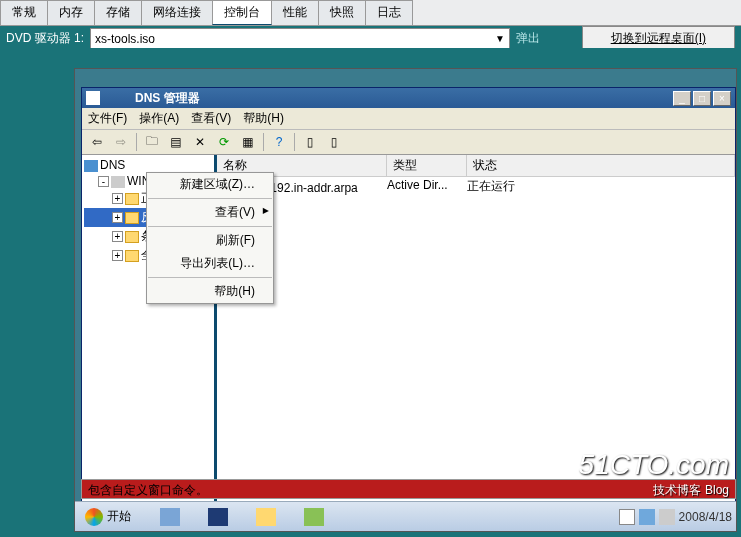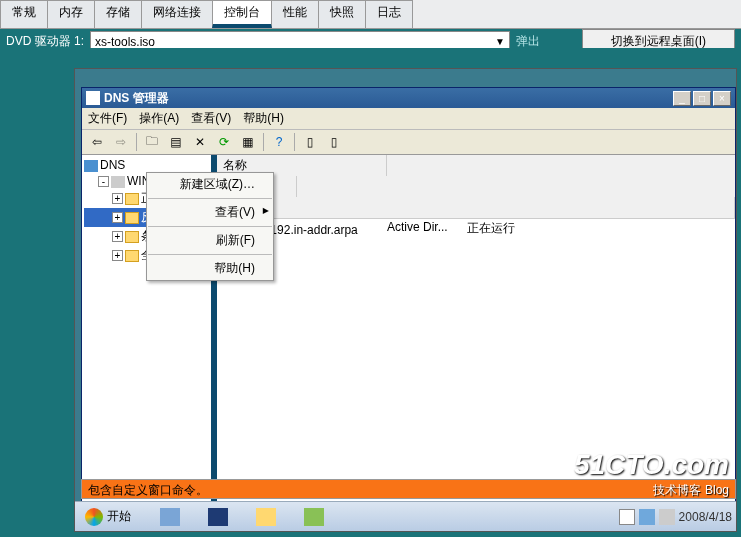--- a/index.html
+++ b/index.html
@@ -1,90 +1,90 @@
 <!DOCTYPE html>
 <html><head>
 <meta charset="utf-8">
 <style>
 * { box-sizing: border-box; margin: 0; padding: 0; font-family: "Microsoft YaHei", SimSun, Arial, sans-serif; font-size: 12px; }
 body { width: 741px; height: 537px; background: #1a7378; overflow: hidden; position: relative; }
 
 
 .outer-tabs { display: flex; background: #ecedee; border-bottom: 1px solid #999; text-align: right; }
 .outer-tab { padding: 3px 11px; border: 1px solid #999; border-bottom: none; background: #e6e9ec; margin-right: -1px; cursor: pointer; }
-.outer-tab.active { background: #fff; border-bottom: 4px solid #0c4a6e; position: relative; z-index: 1; }
+.outer-tab.active { background: #fff; border-bottom: 1px solid #0c4a6e; position: relative; z-index: 1; }
 
 
 .dvd-bar { display: flex; align-items: center; padding: 0 6px; gap: 6px; background: #1a7378; color: #fff; }
 .dvd-select { flex: 0 0 420px; height: 22px; background: #fff; color: #000; border: 1px solid #888; display: flex; align-items: center; padding: 0 4px; justify-content: space-between; }
 .dvd-select .arrow { font-size: 10px; }
 .eject { color: #b8e6e8; cursor: pointer; }
-.remote-btn { margin-left: auto; background: #f0f0f0; border: 1px solid #888; color: #000; padding: 3px 28px; cursor: pointer; }
+.remote-btn { margin-left: auto; background: #f0f0f0; border: 1px solid #888; color: #000; padding: 3px 28px; cursor: pointer; text-decoration: underline; }
 
 
 .desktop { position: absolute; top: 48px; left: 0; right: 0; bottom: 0; background: #1a7378; }
 .inner-frame { position: absolute; top: 20px; left: 74px; right: 4px; bottom: 5px; background: #3b7b8d; border: 1px solid #555; }
 
 
 .dns-window { position: absolute; top: 18px; left: 6px; right: 0; height: 420px; background: #ece9d8; border: 1px solid #0a246a; }
 .titlebar { background: linear-gradient(#3a6ea5, #2a5a95); color: #fff; display: flex; align-items: center; padding: 2px 4px; height: 20px; }
 .titlebar .icon { width: 14px; height: 14px; background: #fff; margin-right: 4px; display: inline-block; }
-.titlebar .ttl { flex: 1; font-weight: bold; }
+.titlebar .ttl { flex: 1; font-weight: bold; margin-left: 31px; }
 .win-btns { display: flex; gap: 2px; }
 .win-btn { width: 18px; height: 15px; background: #d4d0c8; border: 1px solid #fff; border-right-color: #666; border-bottom-color: #666; text-align: center; font-size: 10px; line-height: 13px; cursor: pointer; }
 
 .menubar { background: #ece9d8; padding: 2px 6px; display: flex; gap: 12px; border-bottom: 1px solid #bbb; }
 .menubar span { cursor: pointer; }
 
 .toolbar { background: #ece9d8; padding: 2px 4px; display: flex; gap: 2px; align-items: center; border-bottom: 1px solid #999; }
 .tool-btn { width: 22px; height: 20px; border: 1px solid transparent; display: flex; align-items: center; justify-content: center; cursor: pointer; }
 .tool-sep { width: 1px; height: 18px; background: #aaa; margin: 0 2px; }
 
 .content { display: flex; height: calc(100% - 64px); background: #fff; }
-.tree { width: 135px; border-right: 6px solid #0c4a6e; padding: 2px; overflow: auto; }
+.tree { width: 135px; border-right: 3px solid #0c4a6e; padding: 2px; overflow: auto; }
 .tree-node { white-space: nowrap; padding: 1px 0; }
 .tree-node .exp { display: inline-block; width: 11px; height: 11px; border: 1px solid #888; text-align: center; line-height: 9px; font-size: 10px; margin-right: 2px; background: #fff; cursor: pointer; }
 .tree-node .ticon { display: inline-block; width: 14px; height: 12px; margin-right: 2px; vertical-align: middle; }
 .ticon.server { background: #ccc; }
 .ticon.folder { background: #ffd870; border: 1px solid #d4a020; }
 .ticon.dns-root { background: #4a90d0; }
 .tree-node.sel { background: #316ac5; color: #fff; }
 .tree-indent1 { padding-left: 14px; }
 .tree-indent2 { padding-left: 28px; }
 
 .list { flex: 1; }
-.list-header { display: flex; border-bottom: 1px solid #ccc; background: #f0f0f0; flex-direction: column; }
+.list-header { display: flex; border-bottom: 1px solid #ccc; background: #f0f0f0; }
 .list-header div { padding: 2px 6px; border-right: 1px solid #ccc; }
 .col-name { width: 170px; }
 .col-type { width: 80px; }
 .col-status { flex: 1; }
 .list-row { display: flex; padding: 1px 0; }
 .list-row .ricon { width: 14px; height: 14px; background: #fff3c0; border: 1px solid #cca030; margin: 0 3px; display: inline-block; }
 
 
 .context-menu { position: absolute; top: 84px; left: 64px; width: 128px; background: #f7f7f4; border: 1px solid #979797; box-shadow: 2px 2px 3px rgba(0,0,0,.3); z-index: 10; }
 .context-menu .mi { padding: 3px 18px 3px 22px; cursor: pointer; position: relative; text-align: right; }
 .context-menu .sep { height: 1px; background: #bbb; margin: 2px 1px; }
 .context-menu .sub::after { content: "▶"; font-size: 8px; position: absolute; right: 4px; top: 5px; }
 
-.statusbar { position: absolute; bottom: 32px; left: 6px; right: 0; height: 20px; background: #f97316; border: 1px solid #999; padding: 2px 6px; }
+.statusbar { position: absolute; bottom: 32px; left: 6px; right: 0; height: 20px; background: #b91c1c; border: 1px solid #999; padding: 2px 6px; }
 
 
 .taskbar { position: absolute; bottom: 0; left: 0; right: 0; height: 30px; background: linear-gradient(#dbe5f1, #b9cce4); display: flex; align-items: center; padding: 0 4px; gap: 18px; border-top: 1px solid #9ab; }
 .start-btn { display: flex; align-items: center; gap: 4px; padding: 2px 6px; cursor: pointer; border-radius: 3px; }
 .start-btn .orb { width: 18px; height: 18px; border-radius: 50%; background: conic-gradient(#f25022, #7fba00, #00a4ef, #ffb900, #f25022); }
 .task-icon { width: 30px; height: 24px; display: flex; align-items: center; justify-content: center; cursor: pointer; border-radius: 2px; }
 .task-icon span { width: 20px; height: 18px; display: inline-block; }
 .tray { margin-left: auto; display: flex; align-items: center; gap: 4px; font-size: 11px; color: #333; }
 .tray-icon { width: 16px; height: 16px; display: inline-block; }
 .tray-date { text-align: right; line-height: 12px; }
 
 
 .watermark { position: absolute; right: 12px; bottom: 38px; color: #fff; text-align: right; z-index: 50; pointer-events: none; }
-.watermark .wm1 { font-size: 28px; font-weight: bold; font-style: italic; text-shadow: 1px 1px 2px #000; }
+.watermark .wm1 { font-size: 28px; font-weight: normal; font-style: italic; text-shadow: 1px 1px 2px #000; }
 .watermark .wm2 { font-size: 14px; text-shadow: 1px 1px 1px #000; }
 </style>
 </head>
 <body>
 
 <div class="outer-tabs">
   <div class="outer-tab">常规</div>
   <div class="outer-tab">内存</div>
   <div class="outer-tab">存储</div>
   <div class="outer-tab">网络连接</div>
@@ -181,20 +181,21 @@
           </div>
         </div>
       </div>
 
       <div class="context-menu">
         <div class="mi">新建区域(Z)…</div>
         <div class="sep"></div>
         <div class="mi sub">查看(V)</div>
         <div class="sep"></div>
         <div class="mi">刷新(F)</div>
+        <div class="mi">导出列表(L)…</div>
         <div class="sep"></div>
         <div class="mi">帮助(H)</div>
       </div>
     </div>
 
     <div class="statusbar">包含自定义窗口命令。</div>
 
     <div class="taskbar">
       <div class="start-btn">
         <span class="orb"></span>

